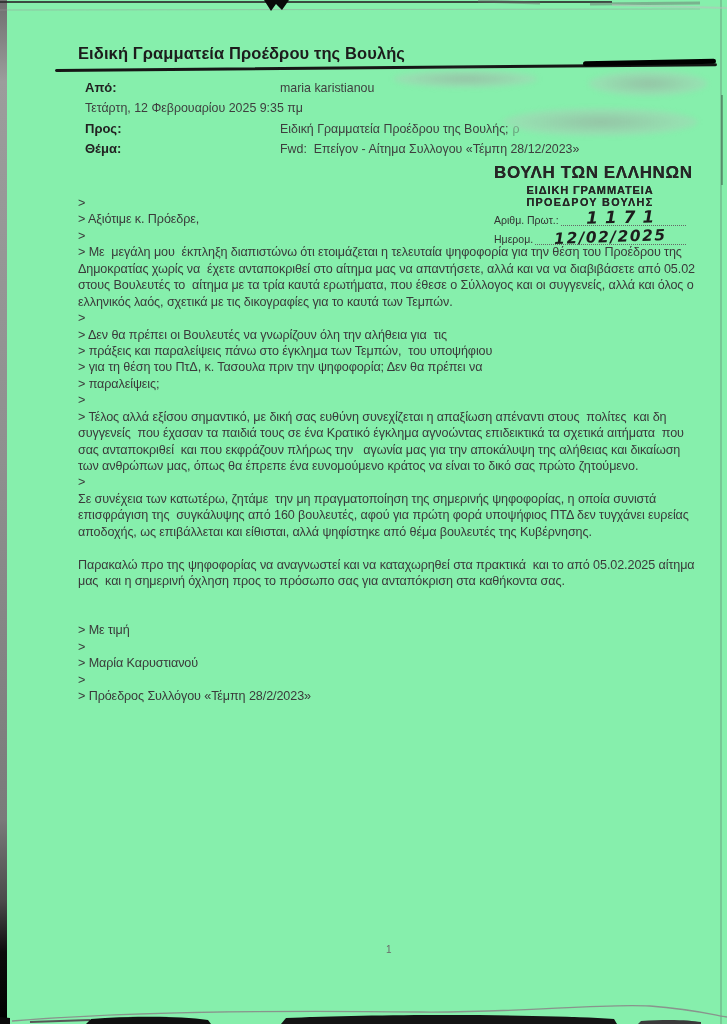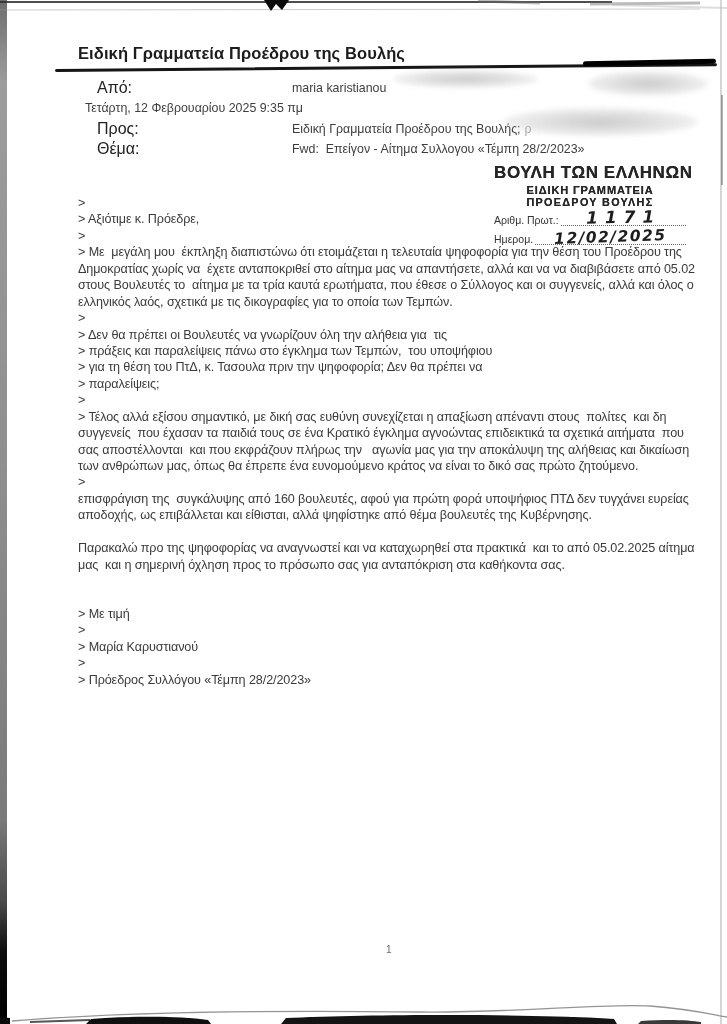--- a/index.html
+++ b/index.html
@@ -1,20 +1,20 @@
 <!DOCTYPE html>
 <html lang="el"><head>
 <meta charset="utf-8">
 <style>
   html,body{margin:0;padding:0;background:#e8e8e8;}
   .scan{
     position:relative;
     width:727px;height:1024px;
     margin:0 auto;
-    background:#ffffff;
+    background:#86efac;
     overflow:hidden;
     font-family:"Liberation Sans", sans-serif;
     color:#3c3c3c;
   }
   
   .edge-left{
     position:absolute;left:0;top:0;width:7px;height:1024px;
     background:linear-gradient(180deg,#6e6e6e 0%,#9c9c9c 8%,#8f8f8f 45%,#7a7a7a 80%,#4a4a4a 88%,#0c0c0c 93%,#000 100%);
   }
   .edge-right{
@@ -36,21 +36,21 @@
     position:absolute;left:55px;top:69px;width:662px;height:3px;
     background:#161616;transform:rotate(-0.5deg);transform-origin:left center;
     border-radius:2px;
   }
   .title-underline-cap{
     position:absolute;left:583px;top:60px;width:133px;height:5px;
     background:#000;transform:rotate(-1.2deg);border-radius:3px;
   }
   .mail-head{position:absolute;left:85px;top:78px;width:620px;}
   .mail-row{display:flex;height:20.3px;line-height:20.3px;}
-  .mail-label{width:195px;font-weight:normal;font-size:16px;color:#222;margin-left:12px;}
+  .mail-label{width:195px;font-weight:bold;font-size:13px;color:#222;}
   .mail-value{font-size:12.4px;color:#3e3e3e;white-space:pre;}
   .mail-suffix{font-size:12.4px;color:#3e3e3e;opacity:.45;margin-left:4px;}
   
   .smudge{
     position:absolute;border-radius:50%;
     background:radial-gradient(ellipse at center, rgba(160,160,160,.55), rgba(190,190,190,.30) 60%, rgba(210,210,210,0) 100%);
     filter:blur(2.5px);
   }
   .smudge-a{left:393px;top:70px;width:145px;height:18px;}
   .smudge-b{left:588px;top:71px;width:120px;height:25px;}
@@ -121,21 +121,21 @@
     <div class="mail-row">
       <span class="mail-value">Τετάρτη, 12 Φεβρουαρίου 2025 9:35 πμ</span>
     </div>
     <div class="mail-row">
       <span class="mail-label">Προς:</span>
       <span class="mail-value">Ειδική Γραμματεία Προέδρου της Βουλής;</span>
       <span class="mail-suffix">ρ</span>
     </div>
     <div class="mail-row">
       <span class="mail-label">Θέμα:</span>
-      <span class="mail-value">Fwd:  Επείγον - Αίτημα Συλλογου «Τέμπη 28/2/2023»</span>
+      <span class="mail-value">Fwd:  Επείγον - Αίτημα Συλλογου «Τέμπη 28/12/2023»</span>
     </div>
   </div>
 
   <div class="smudge smudge-a"></div>
   <div class="smudge smudge-b"></div>
   <div class="smudge smudge-c"></div>
 
   <div class="stamp">
     <div class="stamp-l1">ΒΟΥΛΗ ΤΩΝ ΕΛΛΗΝΩΝ</div>
     <div class="stamp-l2">ΕΙΔΙΚΗ ΓΡΑΜΜΑΤΕΙΑ</div>
@@ -154,32 +154,33 @@
     </div>
   </div>
 
   <div class="body-text">
     <div class="line">&gt;</div>
     <div class="line">&gt; Αξιότιμε κ. Πρόεδρε,</div>
     <div class="line">&gt;</div>
     <div class="line">&gt; Με  μεγάλη μου  έκπληξη διαπιστώνω ότι ετοιμάζεται η τελευταία ψηφοφορία για την θέση του Προέδρου της</div>
     <div class="line">Δημοκρατίας χωρίς να  έχετε ανταποκριθεί στο αίτημα μας να απαντήσετε, αλλά και να να διαβιβάσετε από 05.02</div>
     <div class="line">στους Βουλευτές το  αίτημα με τα τρία καυτά ερωτήματα, που έθεσε ο Σύλλογος και οι συγγενείς, αλλά και όλος ο</div>
-    <div class="line">ελληνικός λαός, σχετικά με τις δικογραφίες για το οποία των Τεμπών.</div>
+    <div class="line">ελληνικός λαός, σχετικά με τις δικογραφίες για το καυτά των Τεμπών.</div>
     <div class="line">&gt;</div>
     <div class="line">&gt; Δεν θα πρέπει οι Βουλευτές να γνωρίζουν όλη την αλήθεια για  τις</div>
     <div class="line">&gt; πράξεις και παραλείψεις πάνω στο έγκλημα των Τεμπών,  του υποψήφιου</div>
     <div class="line">&gt; για τη θέση του ΠτΔ, κ. Τασουλα πριν την ψηφοφορία; Δεν θα πρέπει να</div>
     <div class="line">&gt; παραλείψεις;</div>
     <div class="line">&gt;</div>
     <div class="line">&gt; Τέλος αλλά εξίσου σημαντικό, με δική σας ευθύνη συνεχίζεται η απαξίωση απέναντι στους  πολίτες  και δη</div>
     <div class="line">συγγενείς  που έχασαν τα παιδιά τους σε ένα Κρατικό έγκλημα αγνοώντας επιδεικτικά τα σχετικά αιτήματα  που</div>
-    <div class="line">σας αποστέλλονται  και που εκφράζουν πλήρως την   αγωνία μας για την αποκάλυψη της αλήθειας και δικαίωση</div>
+    <div class="line">σας ανταποκριθεί  και που εκφράζουν πλήρως την   αγωνία μας για την αποκάλυψη της αλήθειας και δικαίωση</div>
     <div class="line">των ανθρώπων μας, όπως θα έπρεπε ένα ευνομούμενο κράτος να είναι το δικό σας πρώτο ζητούμενο.</div>
     <div class="line">&gt;</div>
+    <div class="line">Σε συνέχεια των κατωτέρω, ζητάμε  την μη πραγματοποίηση της σημερινής ψηφοφορίας, η οποία συνιστά</div>
     <div class="line">επισφράγιση της  συγκάλυψης από 160 βουλευτές, αφού για πρώτη φορά υποψήφιος ΠΤΔ δεν τυγχάνει ευρείας</div>
     <div class="line">αποδοχής, ως επιβάλλεται και είθισται, αλλά ψηφίστηκε από θέμα βουλευτές της Κυβέρνησης.</div>
     <div class="line"></div>
     <div class="line">Παρακαλώ προ της ψηφοφορίας να αναγνωστεί και να καταχωρηθεί στα πρακτικά  και το από 05.02.2025 αίτημα</div>
     <div class="line">μας  και η σημερινή όχληση προς το πρόσωπο σας για ανταπόκριση στα καθήκοντα σας.</div>
     <div class="line"></div>
     <div class="line"></div>
     <div class="line">&gt; Με τιμή</div>
     <div class="line">&gt;</div>
     <div class="line">&gt; Μαρία Καρυστιανού</div>

